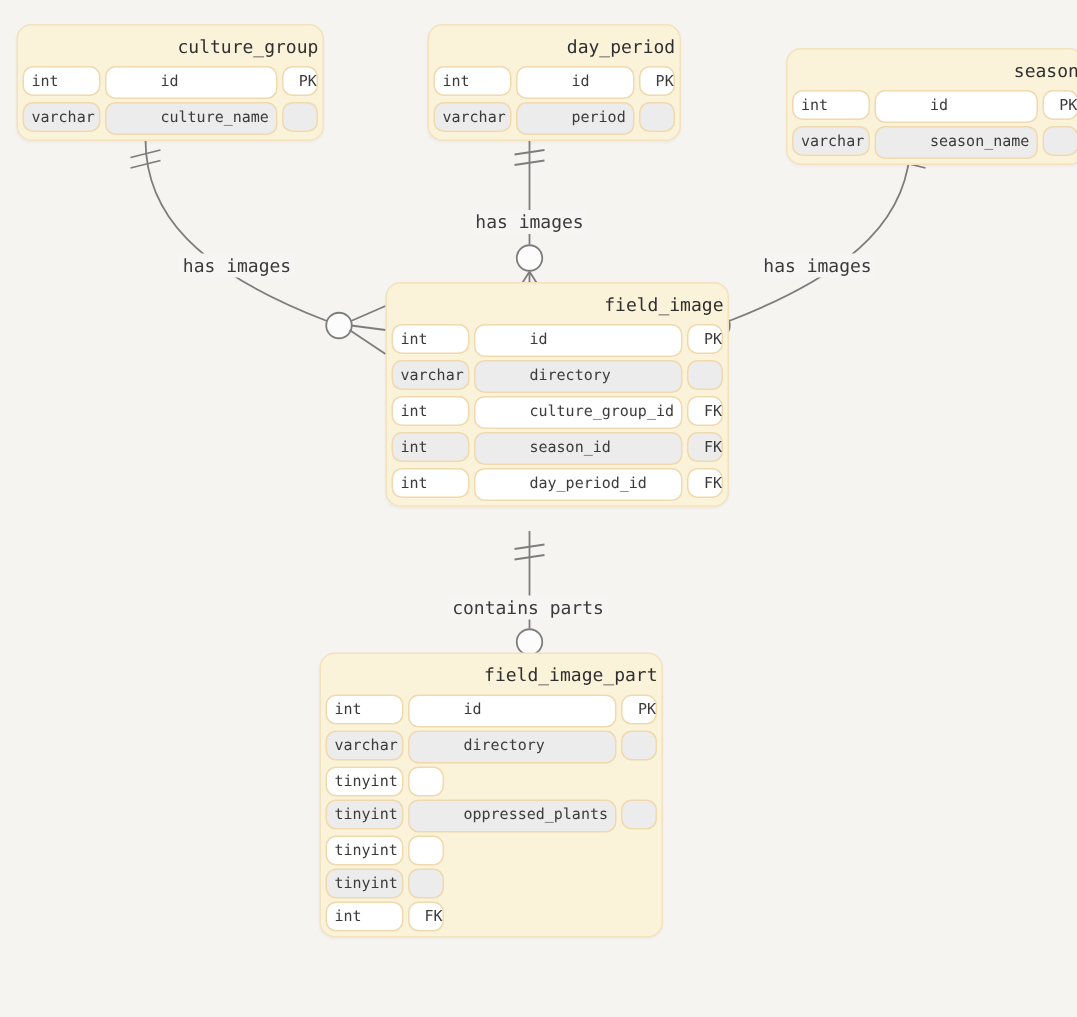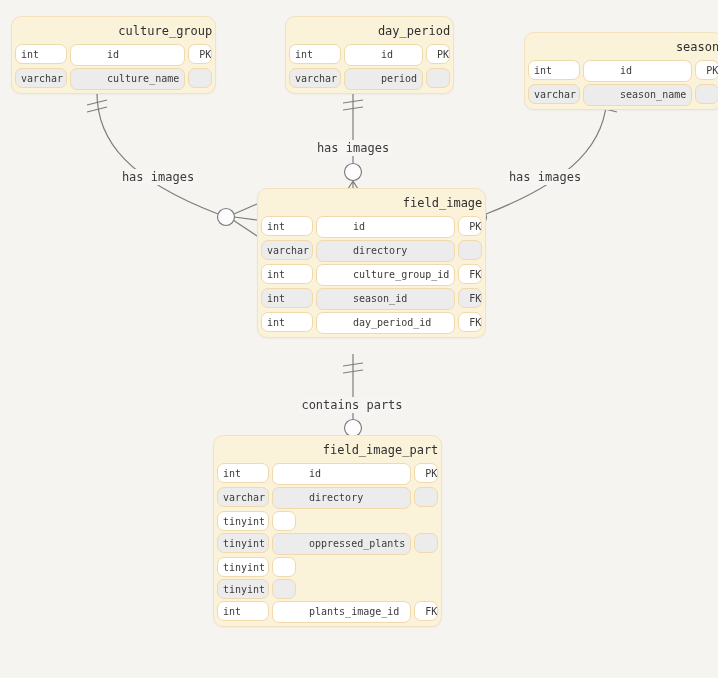--- a/index.html
+++ b/index.html
@@ -205,21 +205,20 @@
   <div class="row">
     <span class="cell type">tinyint</span>
     <span class="cell badge"></span>
   </div>
   <div class="row alt">
     <span class="cell type">tinyint</span>
     <span class="cell badge"></span>
   </div>
   <div class="row">
     <span class="cell type">int</span>
-    <span class="cell name">plants_image_id</span>
     <span class="cell badge">FK</span>
   </div>
 </div>
 
 <div class="rel-label" id="lbl-left">has images</div>
 <div class="rel-label" id="lbl-center">has images</div>
 <div class="rel-label" id="lbl-right">has images</div>
 <div class="rel-label" id="lbl-bottom">contains parts</div>
 
 </body></html>

